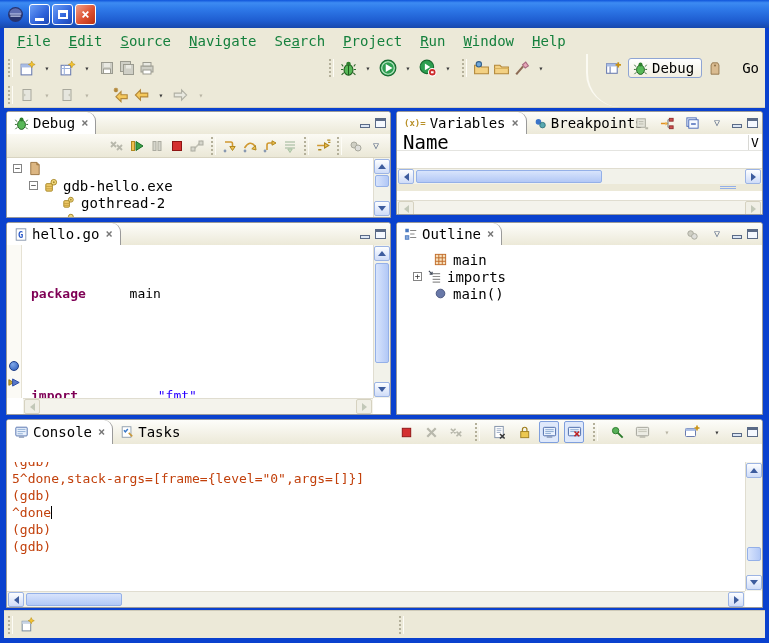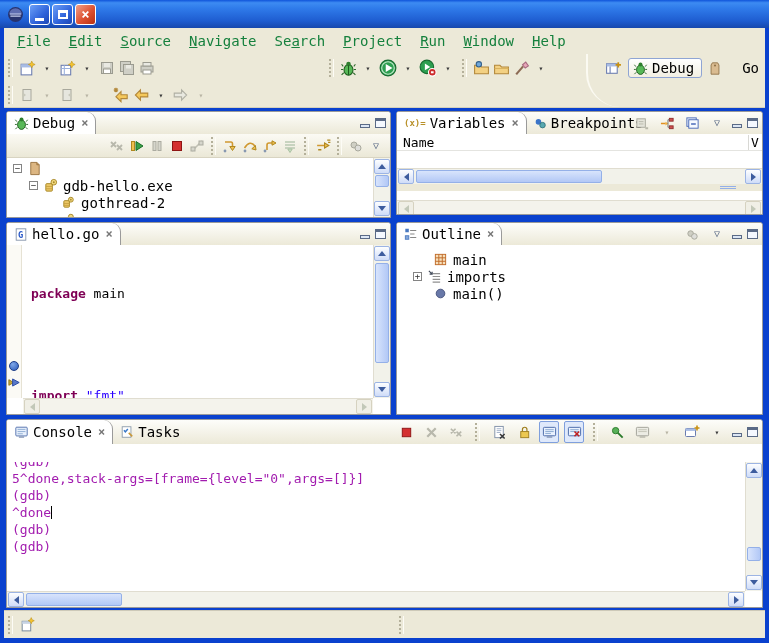--- a/index.html
+++ b/index.html
@@ -68,26 +68,26 @@
 
   
   .tree-row{position:absolute;height:17px;display:flex;align-items:center;font-size:14px;white-space:nowrap;gap:5px;}
   .expander{width:9px;height:9px;border:1px solid #848484;background:#fff;font-size:9px;line-height:7px;text-align:center;color:#333;flex:0 0 auto;}
 
   
   .code{font-size:13px;line-height:17px;white-space:pre;}
   .kw{color:#7f0055;font-weight:bold;}
   .str{color:#2a00ff;}
   .pl{color:#000;}
-  .codeline{height:17px;display:flex;align-items:flex-end;}
+  .codeline{height:17px;display:flex;align-items:flex-end;gap:36px;}
   .ruler{position:absolute;left:0;top:22px;width:15px;bottom:16px;background:#fbfaf5;border-right:1px solid #e6e2d4;}
   .bp-dot{position:absolute;left:2px;width:10px;height:10px;border-radius:50%;background:radial-gradient(circle at 35% 30%,#7fa8e8,#2a58b8);border:1px solid #1c3c88;}
 
   
-  .con-line{height:17px;font-size:13px;line-height:17px;white-space:pre;color:#a21caf;}
+  .con-line{height:17px;font-size:13px;line-height:17px;white-space:pre;color:#c2410c;}
   .caret{display:inline-block;width:1px;height:13px;background:#000;vertical-align:-2px;}
   .pressed{background:#dfe9fb;border:1px solid #7f9fdd;border-radius:2px;}
 
   
   .statusbar{position:absolute;left:4px;top:610px;width:761px;height:28px;background:#ece9d8;border-top:1px solid #cdc9b8;display:flex;align-items:center;}
 </style>
 </head>
 <body>
 
 <div class="win">
@@ -479,21 +479,21 @@
           </svg>
         </div>
         <div class="ibtn">
             <span class="vm">▽</span>
           </div>
         <div class="mm-min"></div>
         <div class="mm-max"></div>
       </div>
     </div>
     <div style="position:absolute;left:0;top:22px;right:0;height:17px;background:#fff;border-bottom:1px solid #e4e4e0;display:flex;align-items:center;">
-      <span style="padding-left:6px;font-size:13px;flex:1;">Name</span>
+      <span style="padding-left:6px;font-size:19px;flex:1;">Name</span>
       <span style="border-left:1px solid #d8d8d4;padding:0 2px;font-size:13px;width:14px;">V</span>
     </div>
     <div style="position:absolute;left:0;top:40px;right:0;height:16px;background:#fff;"></div>
     <div class="sb-h" style="left:0;top:56px;right:0;">
       <div class="sb-btn" style="left:1px;top:0;">
           <div class="tri left"></div>
         </div>
       <div class="thumb-h" style="left:19px;width:186px;"></div>
       <div class="sb-btn" style="right:1px;top:0;">
           <div class="tri right"></div>

